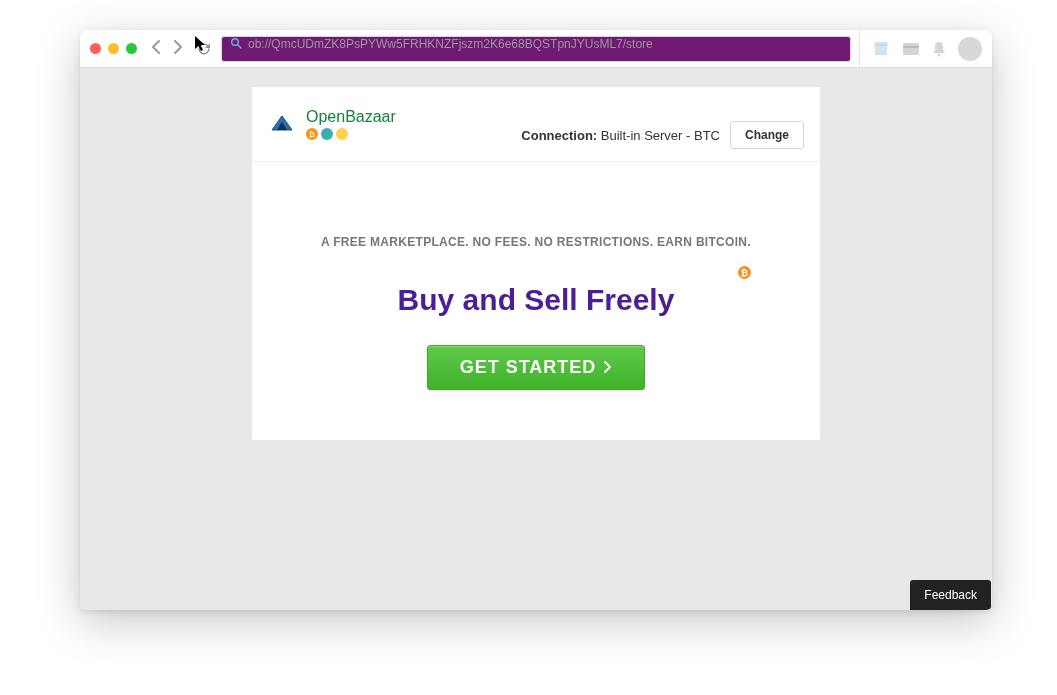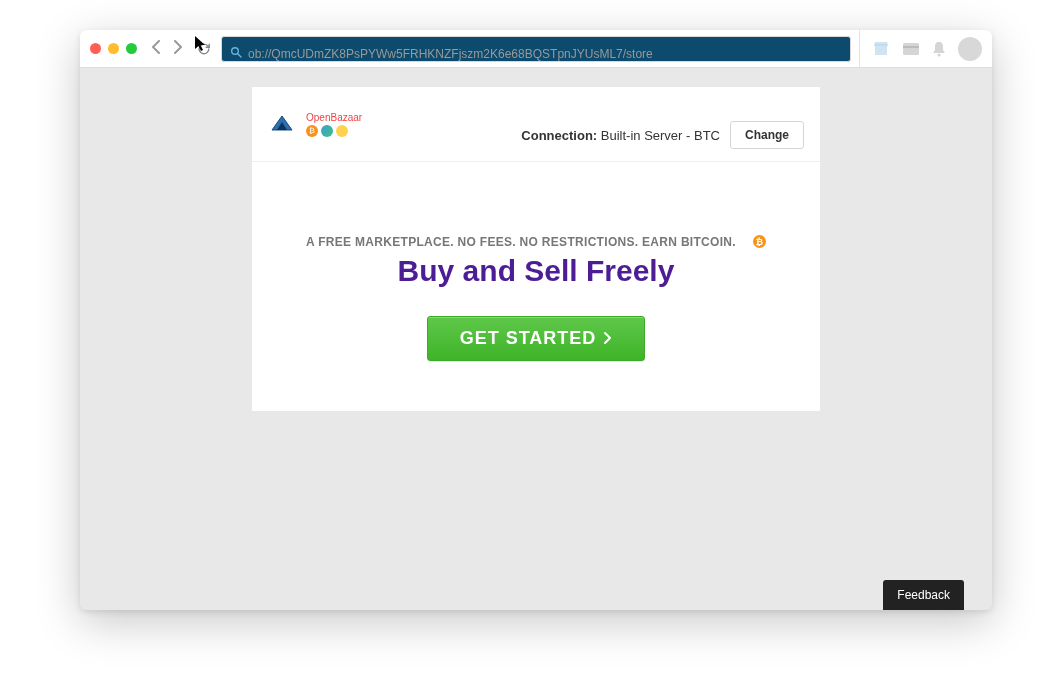--- a/index.html
+++ b/index.html
@@ -55,25 +55,25 @@
     }
     .reload-btn {
       margin-right: 10px;
       cursor: pointer;
       color: #888;
     }
     .reload-btn svg { display:block; }
     .address-bar {
       flex: 1;
       height: 26px;
-      background: #0c4a6e;
+      background: #701a75;
       border: 1px solid #d8d8d8;
       border-radius: 3px;
       display: flex;
-      align-items: flex-end;
+      align-items: flex-start;
       padding: 0 8px;
       gap: 6px;
     }
     .address-icon {
       color: #6bb3e0;
       font-size: 12px;
     }
     .address-input {
       flex: 1;
       border: none;
@@ -122,22 +122,22 @@
       padding: 12px 16px;
       border-bottom: 1px solid #eee;
     }
     .brand-logo {
       width: 28px;
       height: 28px;
       margin-right: 10px;
     }
     .brand-side { display:flex; flex-direction:column; }
     .brand-name {
-      font-size: 10px;
-      color: #ef4444;
+      font-size: 16px;
+      color: #15803d;
       font-weight: 500;
     }
     .brand-badges { display:flex; gap:3px; margin-top:2px; }
     .badge-dot { width:12px; height:12px; border-radius:50%; display:flex; align-items:center;justify-content:center;font-size:8px;color:#fff;}
     .badge-btc { background:#f7931a; }
     .badge-globe { background: linear-gradient(135deg,#3aa0d8,#3fbf7f); }
     .badge-bch { background:#ffd24d; }
     .conn-area {
       margin-left: auto;
       display: flex;
@@ -160,22 +160,23 @@
     .card-body {
       padding: 70px 20px 50px;
       text-align: center;
     }
     .tagline {
       font-size: 12px;
       letter-spacing: 0.3px;
       font-weight: 700;
       color: #777;
       display:inline-flex;
-      align-items:flex-start;
+      align-items:flex-end;
       gap:17px;
+      flex-direction:column;
     }
     .tagline-btc {
       width:13px;height:13px;border-radius:50%;background:#f7931a;
       display:inline-flex;align-items:center;justify-content:center;
       color:#fff;font-size:9px;font-weight:700;
     }
     .headline {
       font-size: 30px;
       font-weight: 600;
       color: #4c1d95;
@@ -194,21 +195,21 @@
       letter-spacing: 1px;
       padding: 11px 32px;
       border-radius: 3px;
       cursor: pointer;
       box-shadow: 0 1px 0 rgba(0,0,0,0.08), inset 0 1px 0 rgba(255,255,255,0.25);
     }
     .cta-chevron { font-size: 14px; }
     .feedback {
       position: absolute;
       bottom: 0;
-      right: 28px;
+      right: 1px;
       background: #222;
       color: #fff;
       font-size: 12px;
       padding: 8px 14px;
       border-radius: 3px 3px 0 0;
       cursor: pointer;
     }
     .cursor-pointer {
       position: absolute;
       top: 36px;

